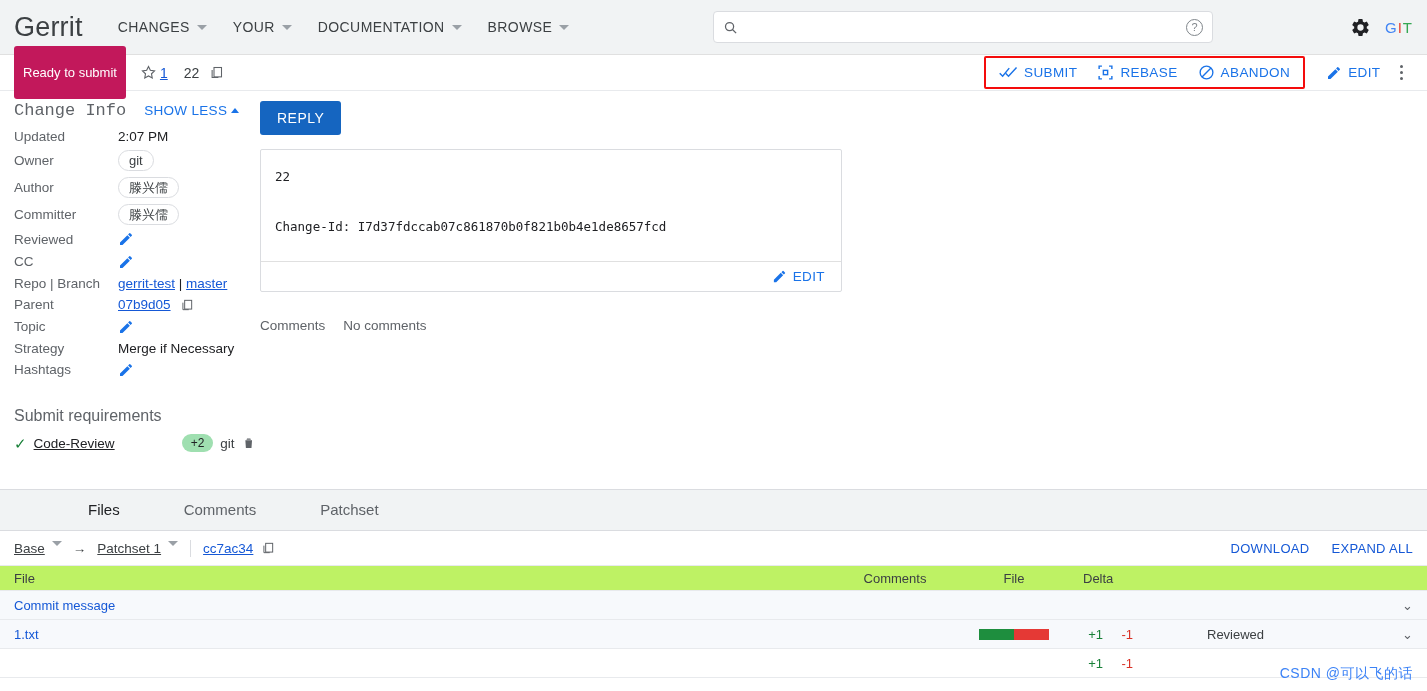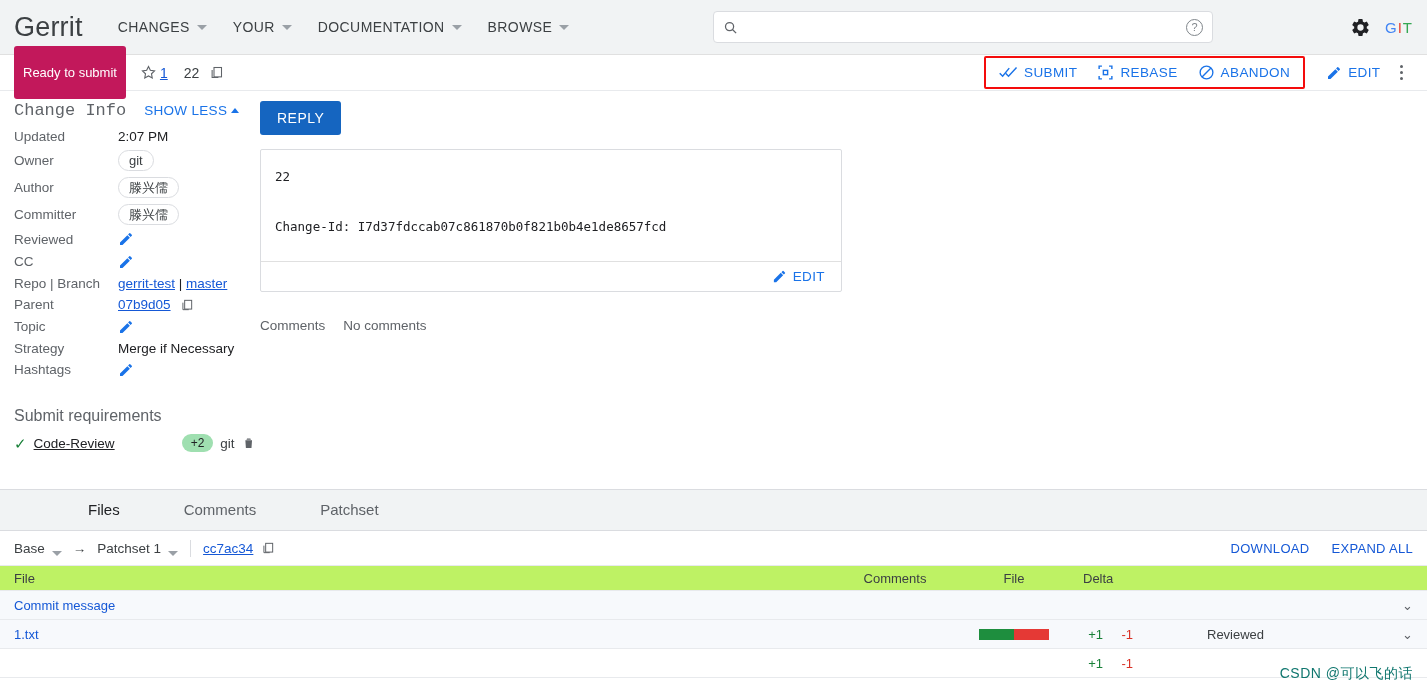--- a/index.html
+++ b/index.html
@@ -261,21 +261,21 @@
   
   .psrow {
     height: 34px;
     display: flex;
     align-items: center;
     padding: 0 14px;
     font-size: 13.5px;
     color: #3c4043;
     background: #fff;
   }
-  .ps-sel { display: flex; align-items: flex-end; gap: 7px; cursor: pointer; }
+  .ps-sel { display: flex; align-items: flex-start; gap: 7px; cursor: pointer; text-decoration: underline; }
   .arrow-r { margin: 0 11px; color: #3c4043; }
   .vdiv { width: 1px; height: 17px; background: #dadce0; margin: 0 12px; }
   .dl-links { margin-left: auto; display: flex; gap: 22px; }
   .dl-link { color: #1558d6; font-size: 13px; letter-spacing: 0.3px; cursor: pointer; }
 
   .filehdr {
     display: flex;
     align-items: center;
     height: 26px;
     padding: 0 14px;
@@ -305,21 +305,21 @@
   .c-chev { width: 34px; text-align: right; color: #5f6368; cursor: pointer; }
   .bar { display: flex; height: 11px; }
   .bar .add { width: 35px; background: #1e8e3e; }
   .bar .del { width: 35px; background: #e53935; }
   .filelink { color: #1558d6; text-decoration: none; cursor: pointer; }
 
   .watermark {
     position: absolute;
     right: 14px;
     bottom: 8px;
-    color: #0f766e;
+    color: #3b82f6;
     font-size: 14px;
     letter-spacing: 0.5px;
     pointer-events: none;
   }
   .hdr-file { flex: 1; }
   .hdr-comments { width: 120px; text-align: center; }
   .hdr-size { width: 118px; text-align: center; }
   .hdr-delta { width: 116px; text-align: left; padding-left: 10px; }
   .hdr-tail { width: 224px; }
 </style>

